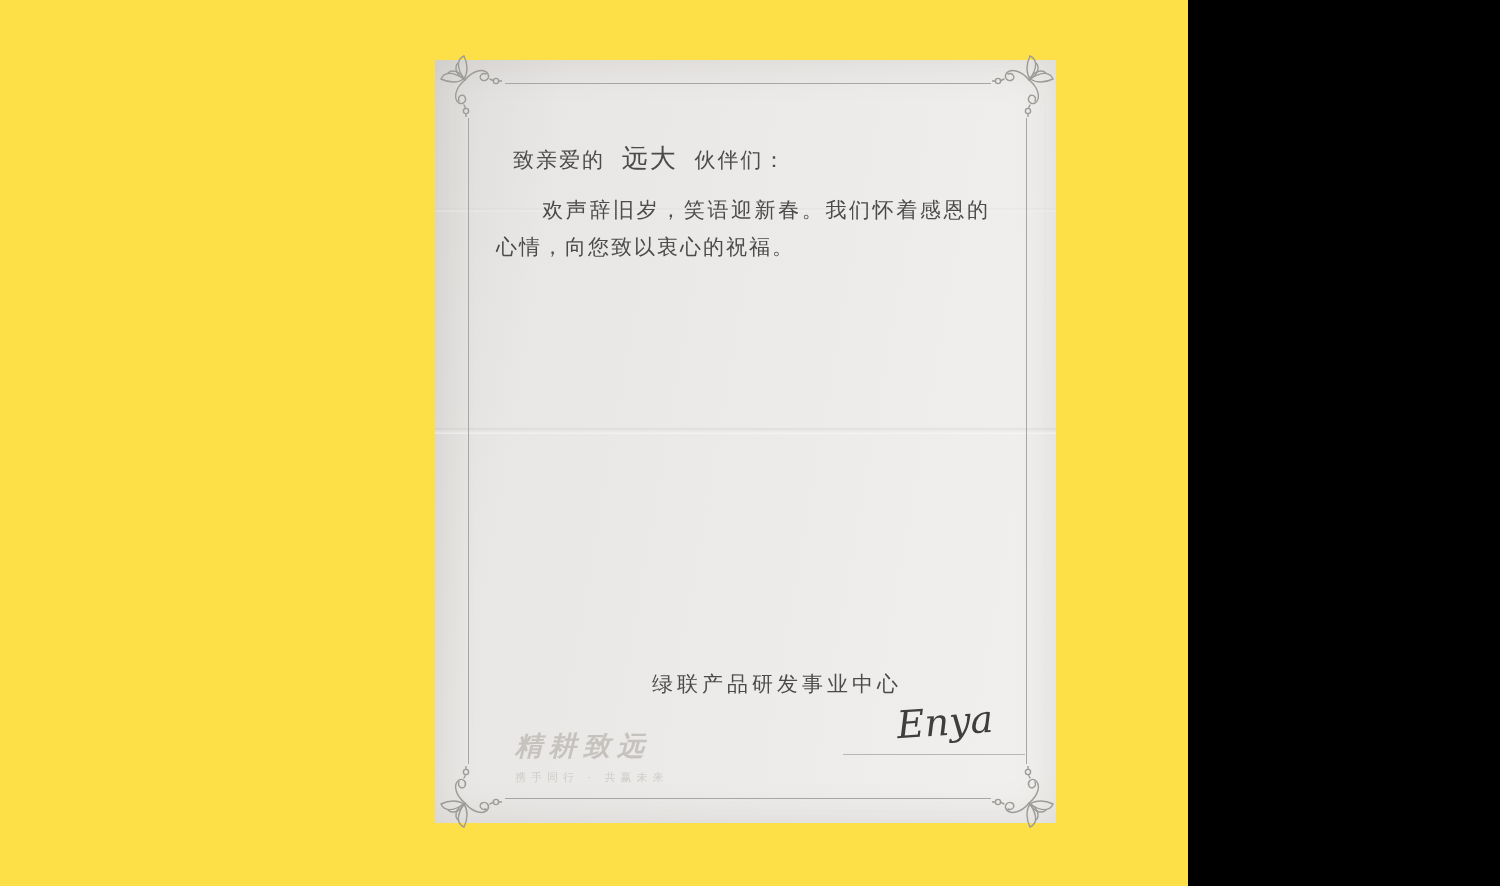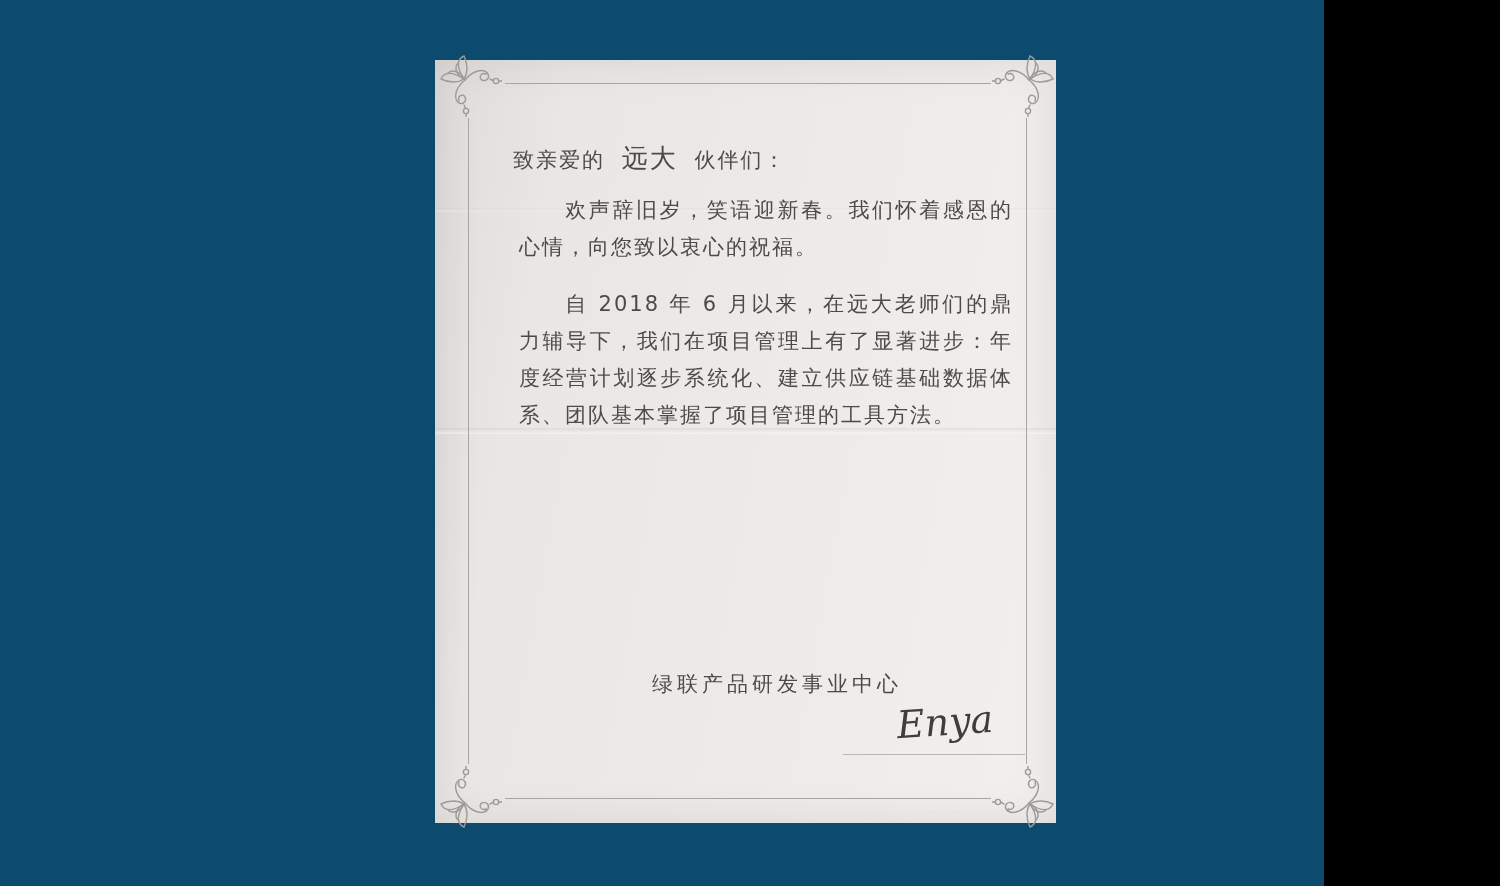--- a/index.html
+++ b/index.html
@@ -6,23 +6,23 @@
     margin: 0;
     padding: 0;
     background: #000000;
     width: 1500px;
     height: 886px;
     overflow: hidden;
     font-family: "DejaVu Sans", sans-serif;
   }
   .stage {
     position: relative;
-    width: 1324px;
+    width: 1188px;
     height: 886px;
-    background: #0c4a6e;
+    background: #fde047;
   }
   .paper {
     position: absolute;
     left: 435px;
     top: 60px;
     width: 621px;
     height: 763px;
     background: linear-gradient(100deg, #dedcda 0%, #e9e7e5 18%, #ecebe9 55%, #f1f0ee 100%);
     box-shadow: inset 0 0 40px rgba(120,115,110,0.18);
   }
@@ -63,21 +63,21 @@
     position: absolute;
     left: 78px; top: 80px;
     white-space: nowrap;
   }
   .salutation .emph {
     font-size: 26px;
     padding: 0 8px;
   }
   .para {
     position: absolute;
-    left: 84px;
+    left: 61px;
     width: 494px;
     margin: 0;
     text-indent: 2.2em;
     text-align: justify;
   }
   .p1 { top: 132px; }
   .p2 { top: 226px; }
   .p3 { top: 378px; }
   .p4 { top: 498px; }
   .signoff {
@@ -202,22 +202,25 @@
       </g>
     </svg>
 
     <div class="hand salutation">
       <span>致亲爱的</span>
       <span class="emph">远大</span>
       <span>伙伴们：</span>
     </div>
 
     <p class="hand para p1">欢声辞旧岁，笑语迎新春。我们怀着感恩的心情，向您致以衷心的祝福。</p>
-    <p class="hand para p2">自 2018 年 6 月以来，在远大老师们的鼎力辅导下，我们在项目管理上有了显著进步：年度经营计划逐步系统化、建立供应链基础数据体系、团队基本掌握了项目管理的工具方法。</p>
 
     <div class="hand signoff">绿联产品研发事业中心</div>
 
     <div class="signature">Enya</div>
     <div class="sig-line"></div>
 
+    <div class="watermark">
+      <div class="wm-main">精耕致远</div>
+      <div class="wm-sub">携手同行 · 共赢未来</div>
+    </div>
 
   </div>
 </div>
 
 </body></html>

